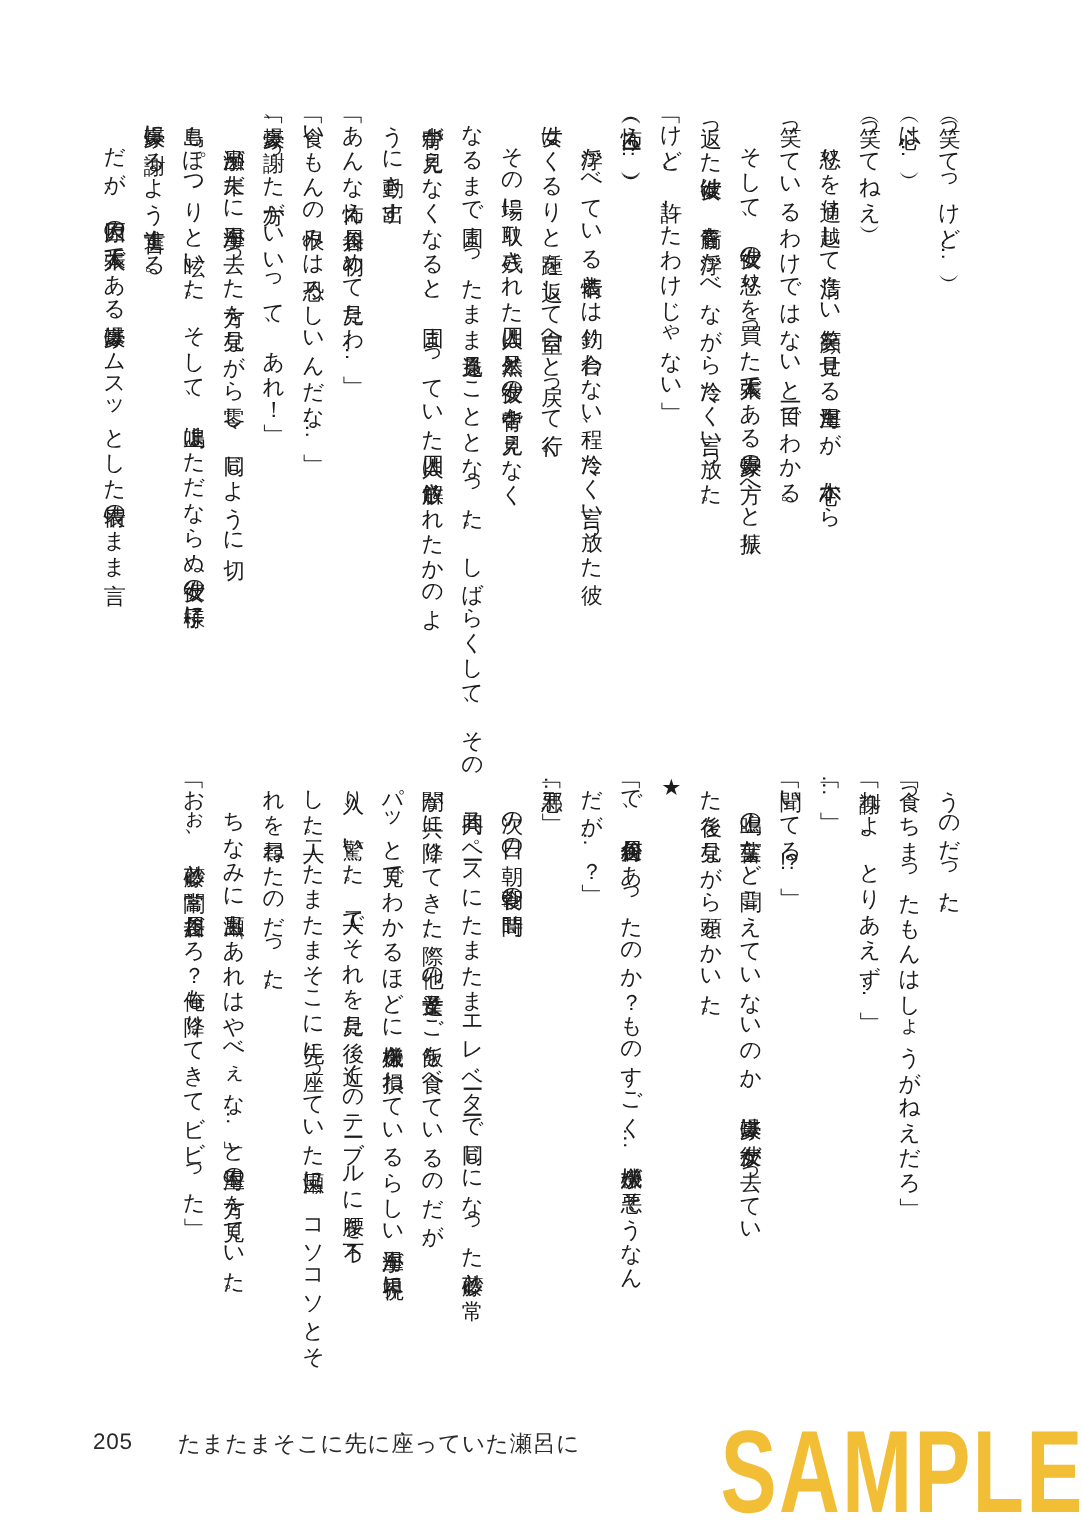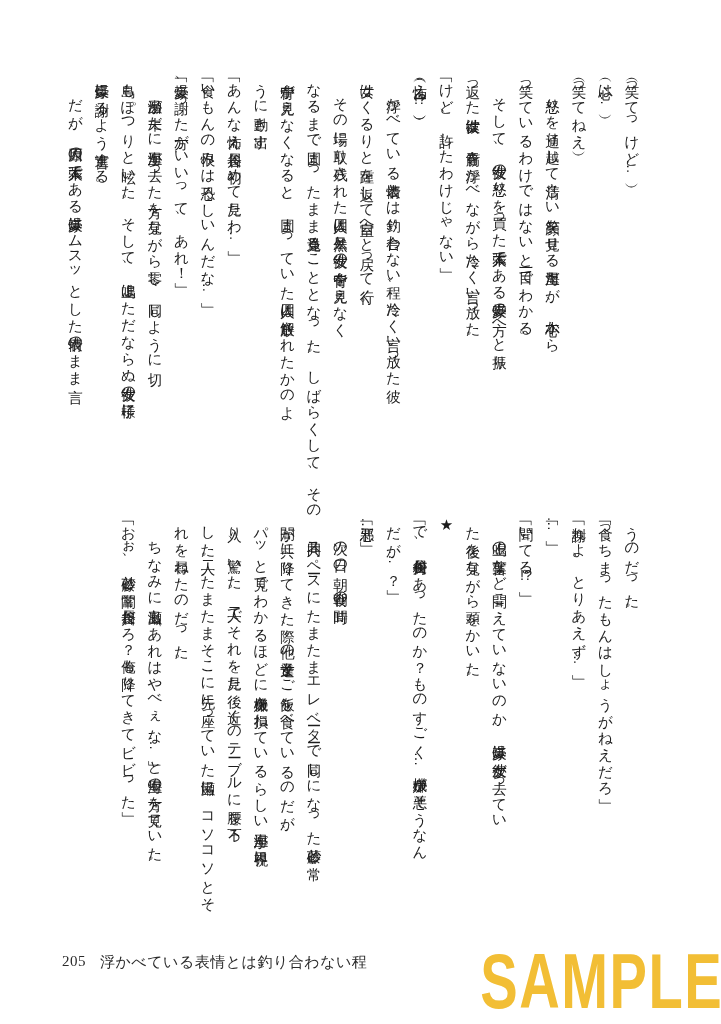--- a/index.html
+++ b/index.html
@@ -37,21 +37,21 @@
   .tcy { text-combine-upright:all; }
   
   .footer {
     position:absolute;
     left:62px; top:953px;
     font-size:15px;
     letter-spacing:0.5px;
     color:#2a2a2a;
     display:flex;
   }
-  .footer .pageno { margin-right:14px;font-family:Liberation Serif, serif; }
+  .footer .pageno { margin-right:30px; }
   
   .watermark {
     position:absolute;
     right:-2px; top:942px;
     font-size:78px;
     font-weight:bold;
     line-height:1;
     letter-spacing:2px;
     color:#F2BE35;
     transform:scaleX(0.72);
@@ -113,18 +113,18 @@
         <p class="vline">入り、驚いた。二人でそれを見た後、近くのテーブルに腰を下ろ</p>
         <p class="vline">した二人。たまたまそこに先に座っていた瀬呂に、コソコソとそ</p>
         <p class="vline">れを尋ねたのだった。</p>
         <p class="vline">　ちなみに瀬呂も「あれはやべぇな…」と海里の方を見ていた。</p>
         <p class="vline">「おぉ、砂藤と常闇。長谷川だろ？俺も降りてきてビビった」</p>
       </div>
   </div>
 
   <div class="footer">
     <span class="pageno">205</span>
-    <span class="booktitle">浮かべている表情とは釣り合わない程</span>
+    <span class="booktitle">たまたまそこに先に座っていた瀬呂に</span>
   </div>
 
   <div class="watermark" style="color: rgb(242, 190, 53);">SAMPLE</div>
 
 </div>
 
 </body></html>

